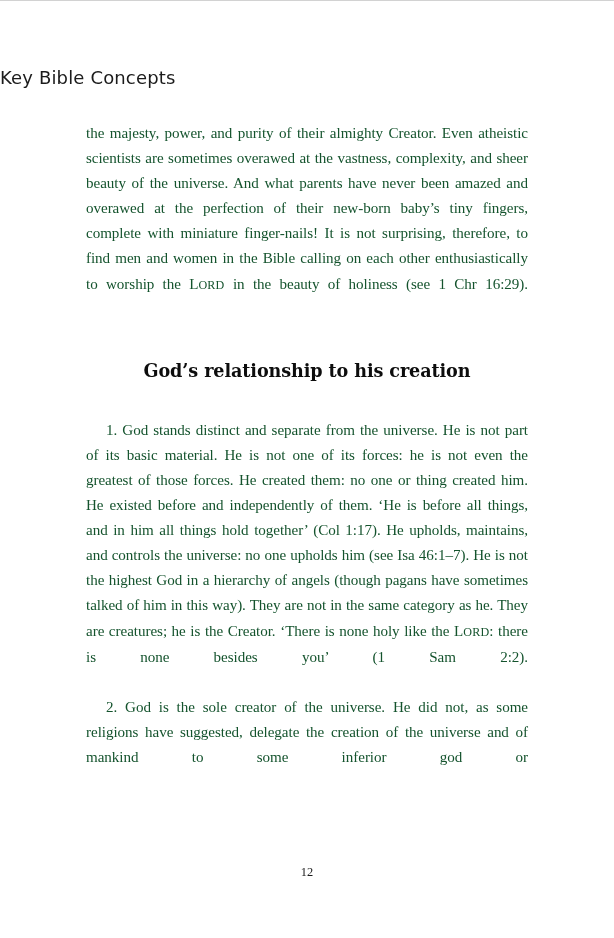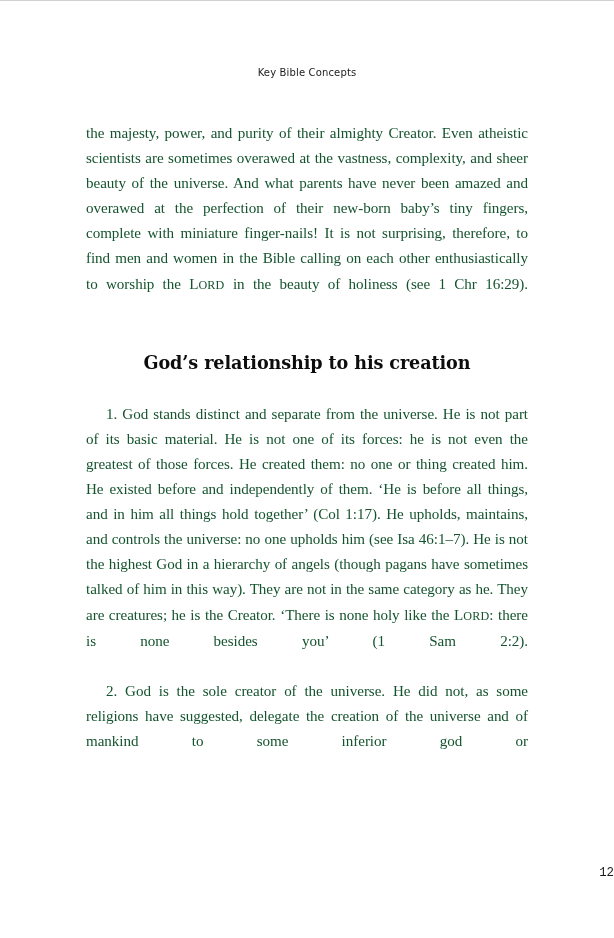--- a/index.html
+++ b/index.html
@@ -21,23 +21,22 @@
     border-top: 1px solid #d2d2d2;
     overflow: hidden;
   }
 
   
   .running-head {
     position: absolute;
     top: 66px;
     left: 0;
     right: 0;
-    text-align: center;
     font-family: "DejaVu Sans", sans-serif;
-    font-size: 10px;
+    font-size: 18px;
     letter-spacing: 0.15px;
     color: #1b1b1b;
   }
 
   
   .text-block {
     position: absolute;
     top: 120px;
     left: 86px;
     width: 442px;
@@ -63,21 +62,21 @@
 
   
   p.body::after {
     content: "";
     display: inline-block;
     width: 100%;
   }
 
   
   h2.section-heading {
-    margin: 0;
+    margin: 8px;
     font-family: "DejaVu Serif", serif;
     font-weight: bold;
     font-size: 17.6px;
     line-height: 24px;
     color: #0d0d0d;
     text-align: center;
     letter-spacing: -0.1px;
   }
 
   .gap-before-heading { height: 28px; }
@@ -88,22 +87,22 @@
     font-size: 0.80em;
     letter-spacing: 0.2px;
   }
 
   
   .folio {
     position: absolute;
     bottom: 58px;
     left: 0;
     right: 0;
-    text-align: right;
-    font-family: Liberation Mono, monospace;
+    text-align: center;
+    font-family: Liberation Serif, serif;
     font-size: 12.4px;
     color: #1b1b1b;
   }
 </style>
 </head>
 <body>
 
 <div class="page">
 
   <div class="running-head">Key Bible Concepts</div>

